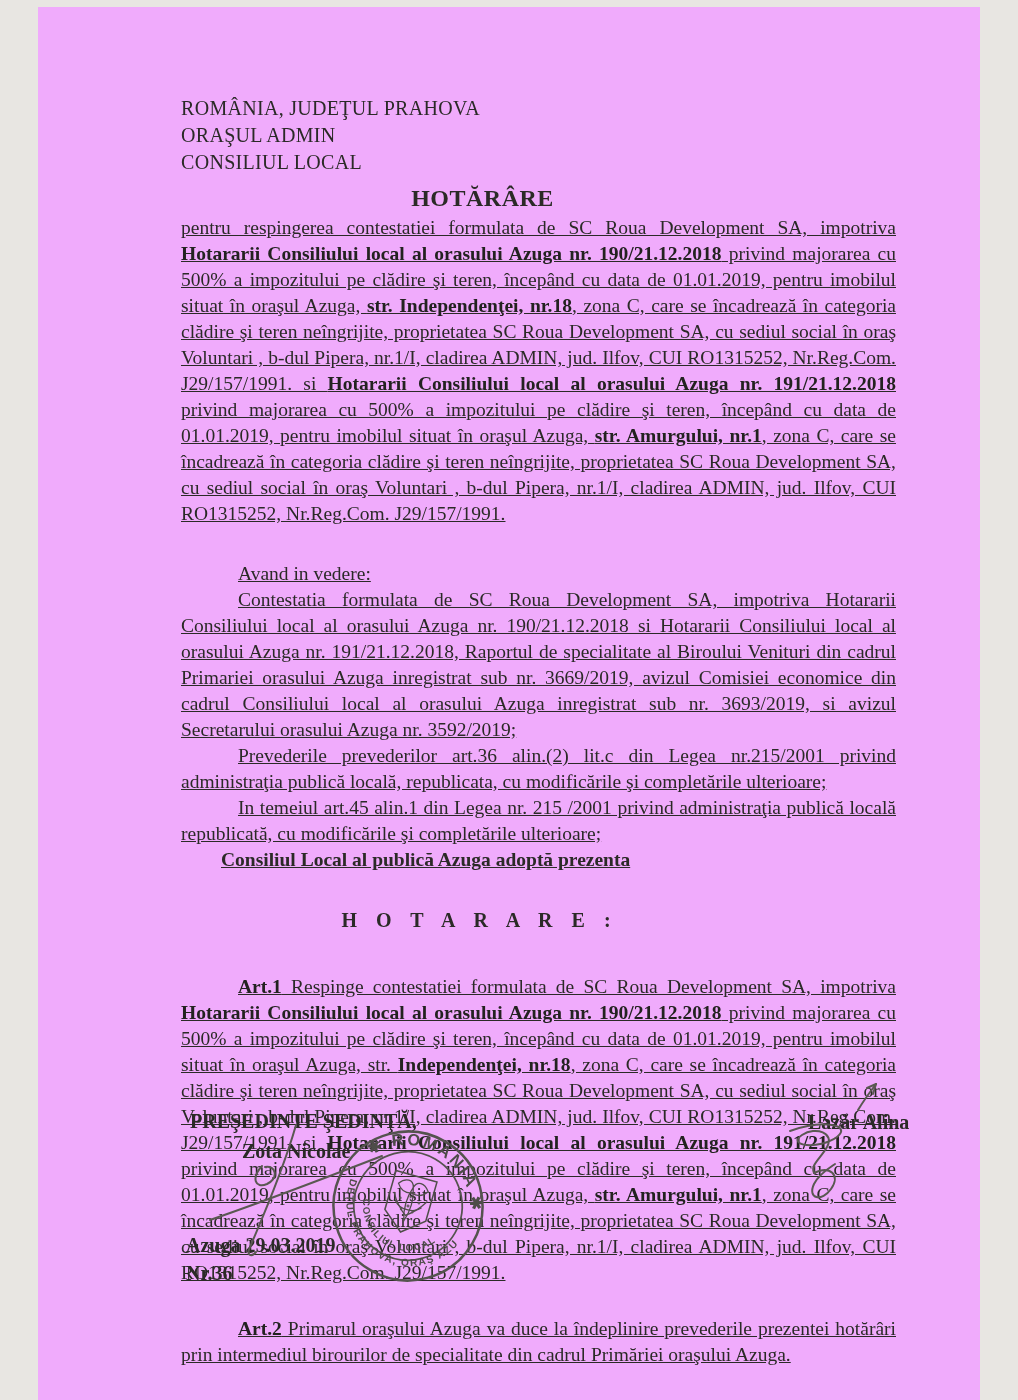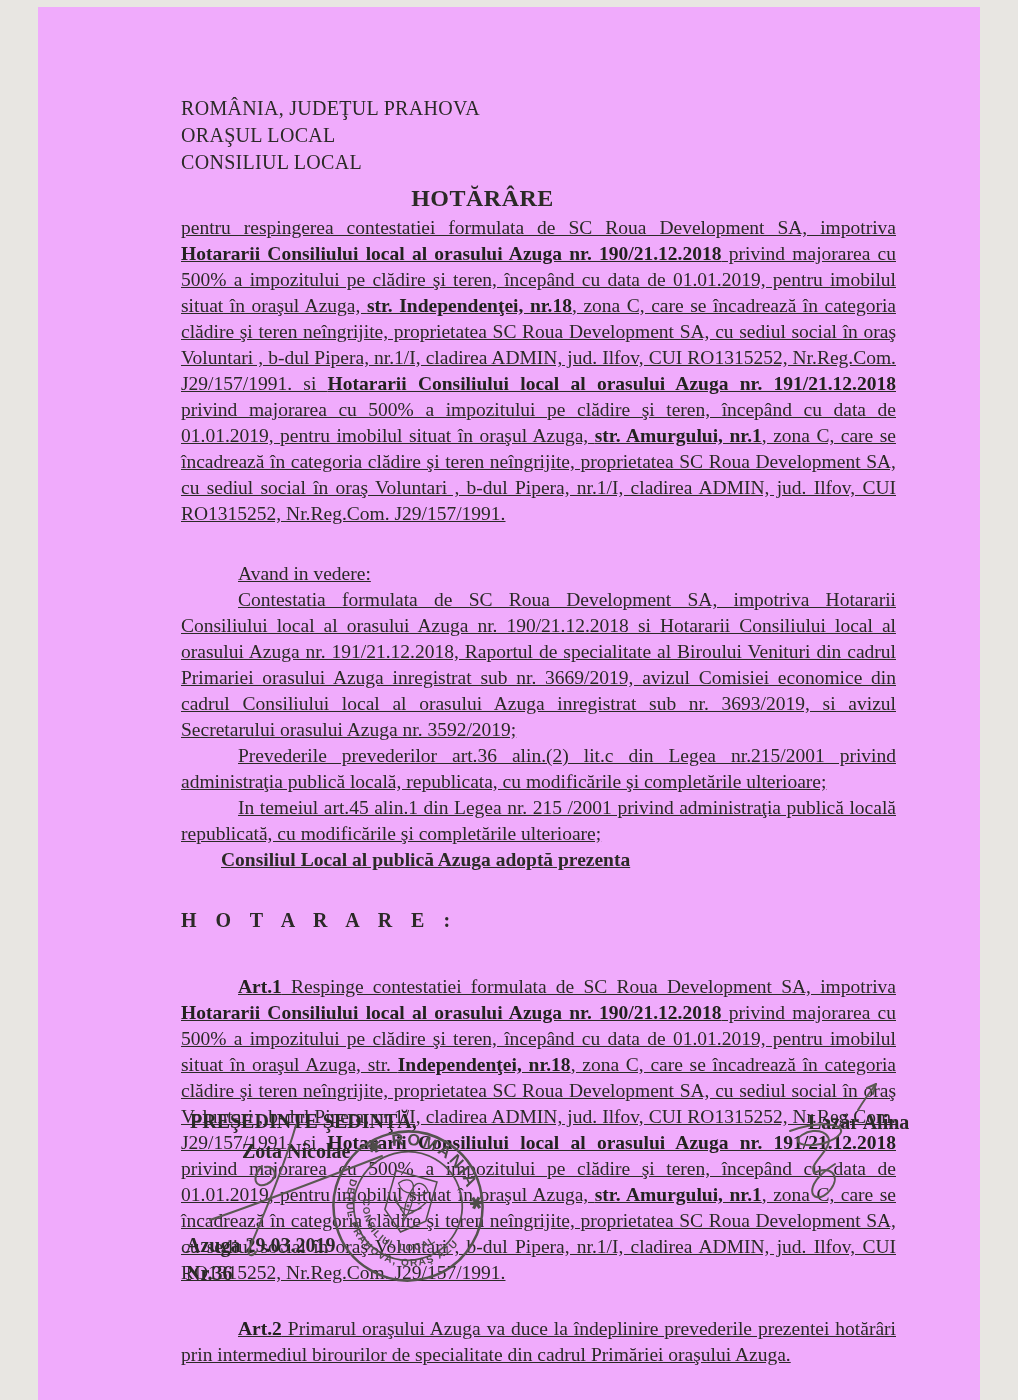--- a/index.html
+++ b/index.html
@@ -18,21 +18,21 @@
   .doc-title{
     font-weight:bold;font-size:24px;letter-spacing:.5px;
     text-align:center;margin:9px 112px 3px 0;
   }
   .para{margin:0;text-align:justify;font-size:19.5px;line-height:26px;text-decoration:underline;}
   .indent{text-indent:57px;}
   .gap-top{margin-top:34px;}
   .adoption{font-weight:bold;margin-left:40px;text-align:left;}
   .decision-title{
     font-weight:bold;font-size:20px;letter-spacing:7px;
-    text-align:left;margin:36px 118px 42px 0;
+    text-align:center;margin:36px 118px 42px 0;
   }
   .art2{margin-top:30px;}
   b{color:#232220;}
   
   .sig-left{position:absolute;left:152px;top:1101px;font-weight:bold;font-size:20px;line-height:26px;}
   .sig-left .name{margin-left:52px;margin-top:4px;}
   .sig-right{position:absolute;left:638px;top:1099px;font-weight:bold;font-size:20px;line-height:26px;}
   .sig-right .role{white-space:pre-wrap;}
   .sig-right .name{margin-left:132px;margin-top:3px;}
   .date-block{position:absolute;left:148px;top:1224px;font-weight:bold;font-size:20px;line-height:28px;}
@@ -49,21 +49,21 @@
   .sig-svg{position:absolute;left:0;top:0;width:1018px;height:1400px;pointer-events:none;}
   .pen{fill:none;stroke:#5a5852;stroke-width:2;stroke-linecap:round;}
 </style>
 </head>
 <body>
 
 <div class="page">
 
   <div class="hdr">
     <div>ROMÂNIA, JUDEŢUL PRAHOVA</div>
-    <div>ORAŞUL LOCAL</div>
+    <div>ORAŞUL ADMIN</div>
     <div>CONSILIUL LOCAL</div>
   </div>
 
   <div class="doc-title">HOTĂRÂRE</div>
 
   <p class="para">pentru respingerea contestatiei formulata de SC Roua Development SA, impotriva <b>Hotararii Consiliului local al orasului Azuga nr. 190/21.12.2018</b> privind majorarea cu 500% a impozitului pe clădire şi teren, începând cu data de 01.01.2019, pentru imobilul situat în oraşul Azuga, <b>str. Independenţei, nr.18</b>, zona C, care se încadrează în categoria clădire şi teren neîngrijite, proprietatea SC Roua Development SA, cu sediul social în oraş Voluntari , b-dul Pipera, nr.1/I, cladirea ADMIN, jud. Ilfov, CUI RO1315252, Nr.Reg.Com. J29/157/1991. si <b>Hotararii Consiliului local al orasului Azuga nr. 191/21.12.2018</b> privind majorarea cu 500% a impozitului pe clădire şi teren, începând cu data de 01.01.2019, pentru imobilul situat în oraşul Azuga, <b>str. Amurgului, nr.1</b>, zona C, care se încadrează în categoria clădire şi teren neîngrijite, proprietatea SC Roua Development SA, cu sediul social în oraş Voluntari , b-dul Pipera, nr.1/I, cladirea ADMIN, jud. Ilfov, CUI RO1315252, Nr.Reg.Com. J29/157/1991.</p>
 
   <p class="para indent gap-top">Avand in vedere:</p>
   <p class="para indent">Contestatia formulata de SC Roua Development SA, impotriva Hotararii Consiliului local al orasului Azuga nr. 190/21.12.2018 si Hotararii Consiliului local al orasului Azuga nr. 191/21.12.2018, Raportul de specialitate al Biroului Venituri din cadrul Primariei orasului Azuga inregistrat sub nr. 3669/2019, avizul Comisiei economice din cadrul Consiliului local al orasului Azuga inregistrat sub nr. 3693/2019, si avizul Secretarului orasului Azuga nr. 3592/2019;</p>
   <p class="para indent">Prevederile prevederilor art.36 alin.(2) lit.c din Legea nr.215/2001 privind administraţia publică locală, republicata, cu modificările şi completările ulterioare;</p>

